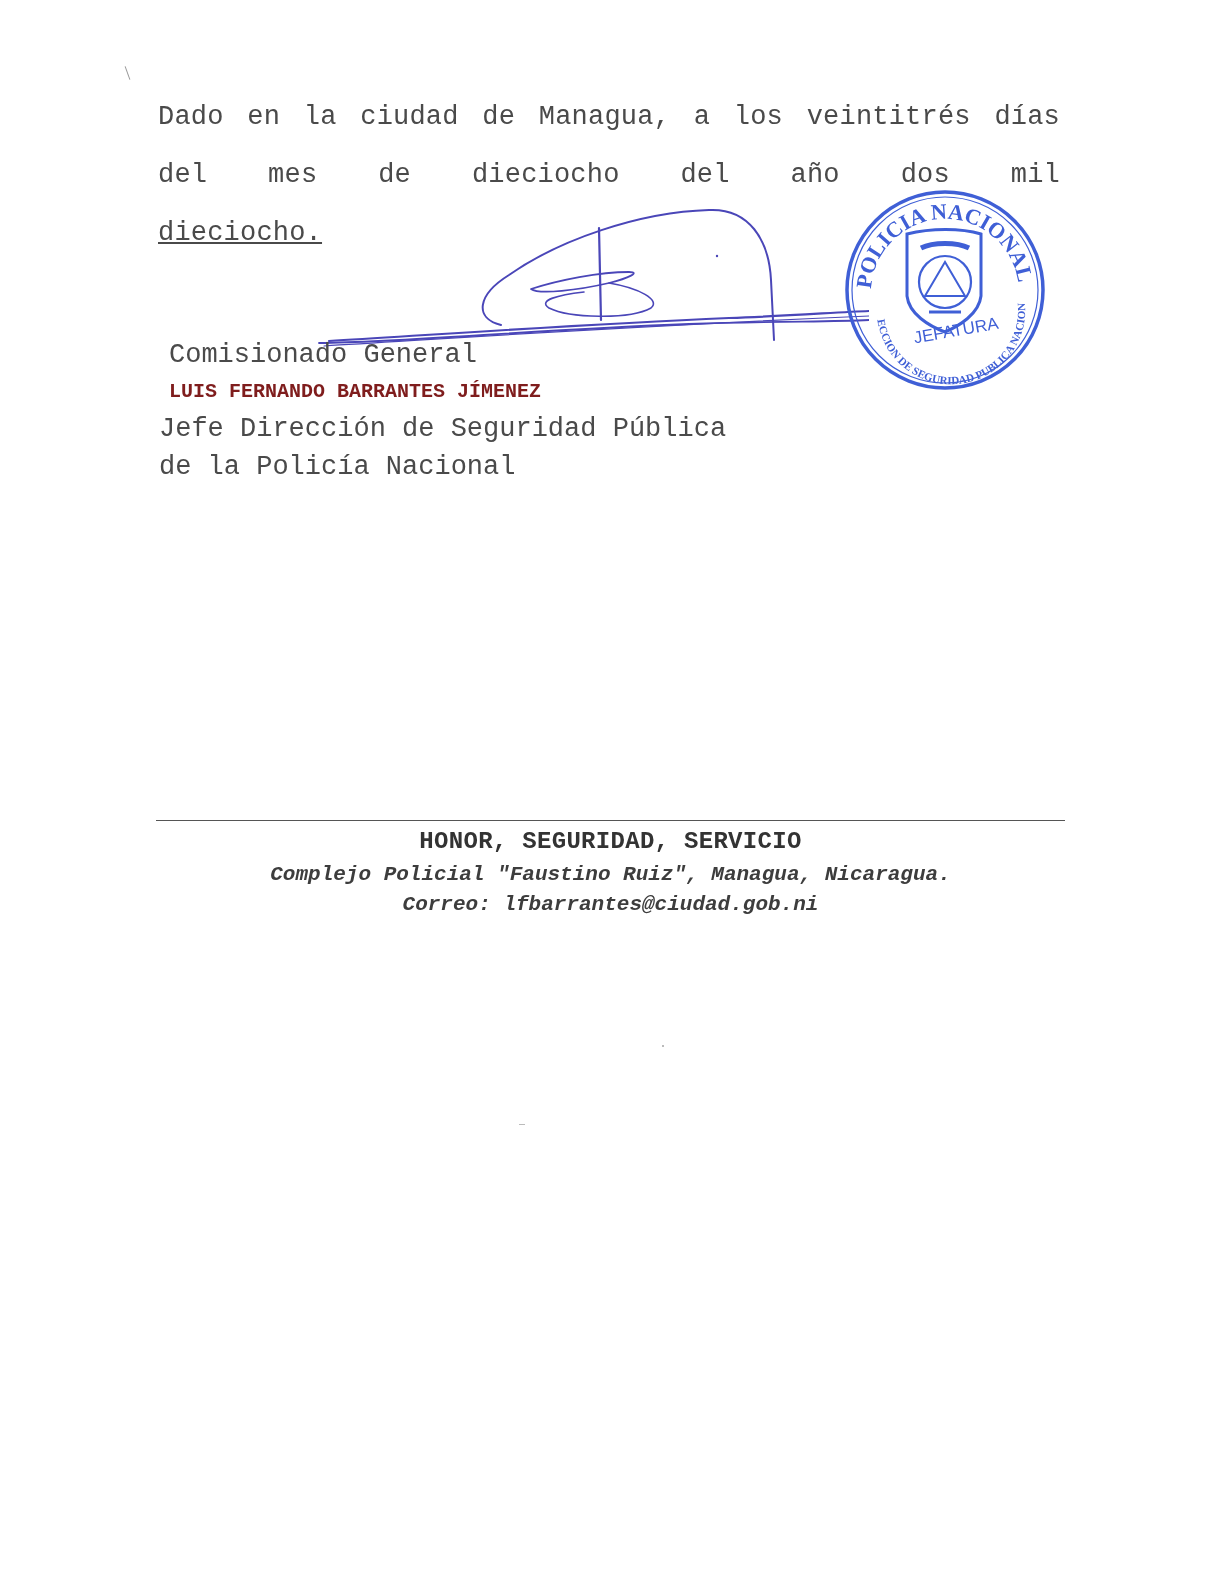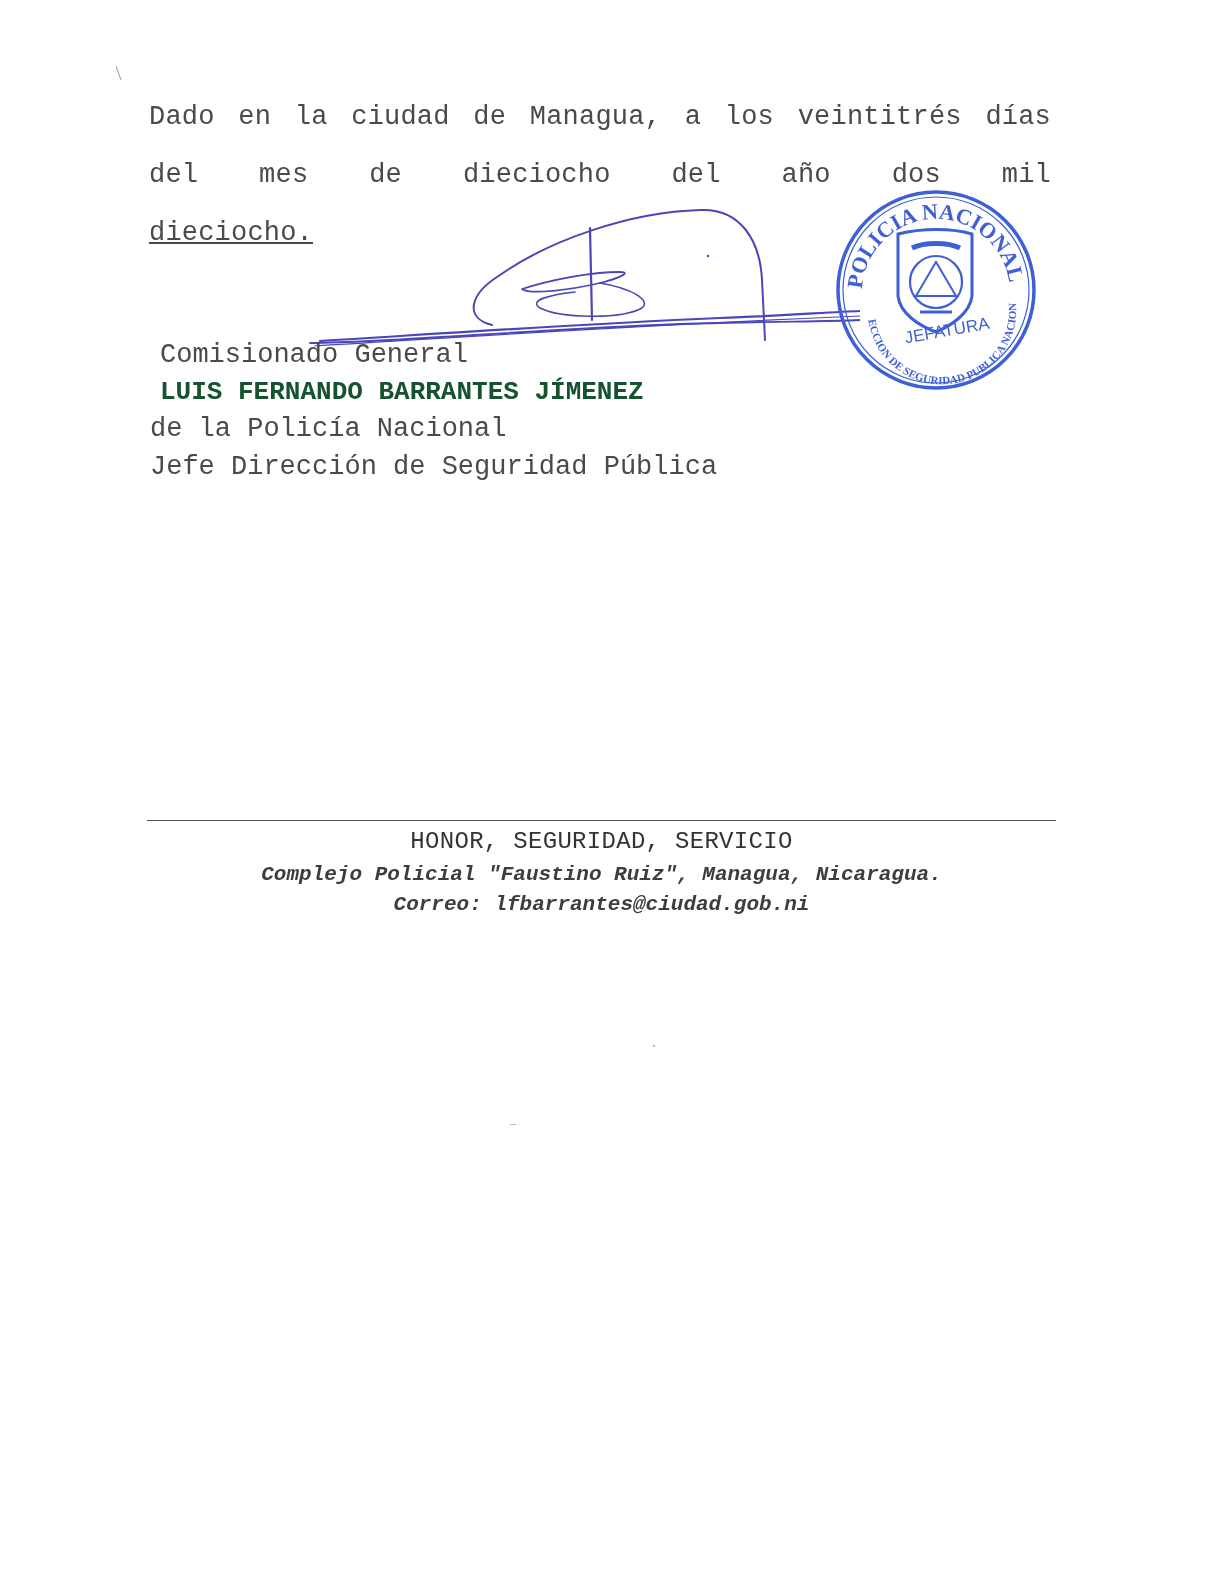--- a/index.html
+++ b/index.html
@@ -10,21 +10,21 @@
     body {
       width: 1224px;
       height: 1584px;
       position: relative;
       overflow: hidden;
       font-family: "Liberation Mono", "DejaVu Sans Mono", monospace;
       color: #444444;
     }
     .page {
       position: absolute;
-      left: 0; top: 0;
+      left: 9px; top: 0;
       width: 1080px; height: 1584px; padding-left: 32px;
     }
     .closing {
       position: absolute;
       left: 149px;
       top: 88px;
       width: 902px;
       font-size: 27px;
       line-height: 58px;
       text-align: justify;
@@ -63,23 +63,23 @@
     }
     .signatory .rank {
       font-size: 27px;
       line-height: 38px;
       color: #4a4a4a;
       padding-left: 10px;
     }
     .signatory .name {
       font-family: "Liberation Mono", "DejaVu Sans Mono", monospace;
       font-weight: bold;
-      font-size: 26px;
+      font-size: 20px;
       line-height: 36px;
-      color: #14532d;
+      color: #7f1d1d;
       padding-left: 10px;
     }
     .signatory .position {
       font-size: 27px;
       line-height: 38px;
       color: #4a4a4a;
     }
     .footer-rule {
       position: absolute;
       left: 147px;
@@ -93,21 +93,21 @@
       left: 147px;
       top: 824px;
       width: 909px;
       text-align: center;
     }
     .footer .motto {
       font-family: "Liberation Mono", "DejaVu Sans Mono", monospace;
       font-size: 24px;
       line-height: 36px;
       color: #333333;
-      font-weight: normal;
+      font-weight: bold;
       letter-spacing: 0.3px;
     }
     .footer .info {
       font-family: "Liberation Mono", "DejaVu Sans Mono", monospace;
       font-style: italic;
       font-weight: bold;
       font-size: 21px;
       line-height: 30px;
       color: #3d3d3d;
     }
@@ -166,22 +166,22 @@
       <text font-size="11">
         <textPath href="#arcBottom" startOffset="50%" text-anchor="middle">DIRECCION DE SEGURIDAD PUBLICA NACIONAL</textPath>
       </text>
     </g>
     <text x="116" y="150" text-anchor="middle" font-family="Liberation Sans, DejaVu Sans, sans-serif" font-size="17" fill="#3f5fd6" transform="rotate(-10 116 150)">JEFATURA</text>
   </svg>
 
   <div class="signatory">
     <div class="rank">Comisionado General</div>
     <div class="name">LUIS FERNANDO BARRANTES JÍMENEZ</div>
+    <div class="position">Jefe Dirección de Seguridad Pública</div>
     <div class="position">de la Policía Nacional</div>
-    <div class="position">Jefe Dirección de Seguridad Pública</div>
   </div>
 
   <div class="footer-rule"></div>
 
   <div class="footer">
     <div class="motto">HONOR, SEGURIDAD, SERVICIO</div>
     <div class="info">Complejo Policial "Faustino Ruiz", Managua, Nicaragua.</div>
     <div class="info">Correo: lfbarrantes@ciudad.gob.ni</div>
   </div>
 

